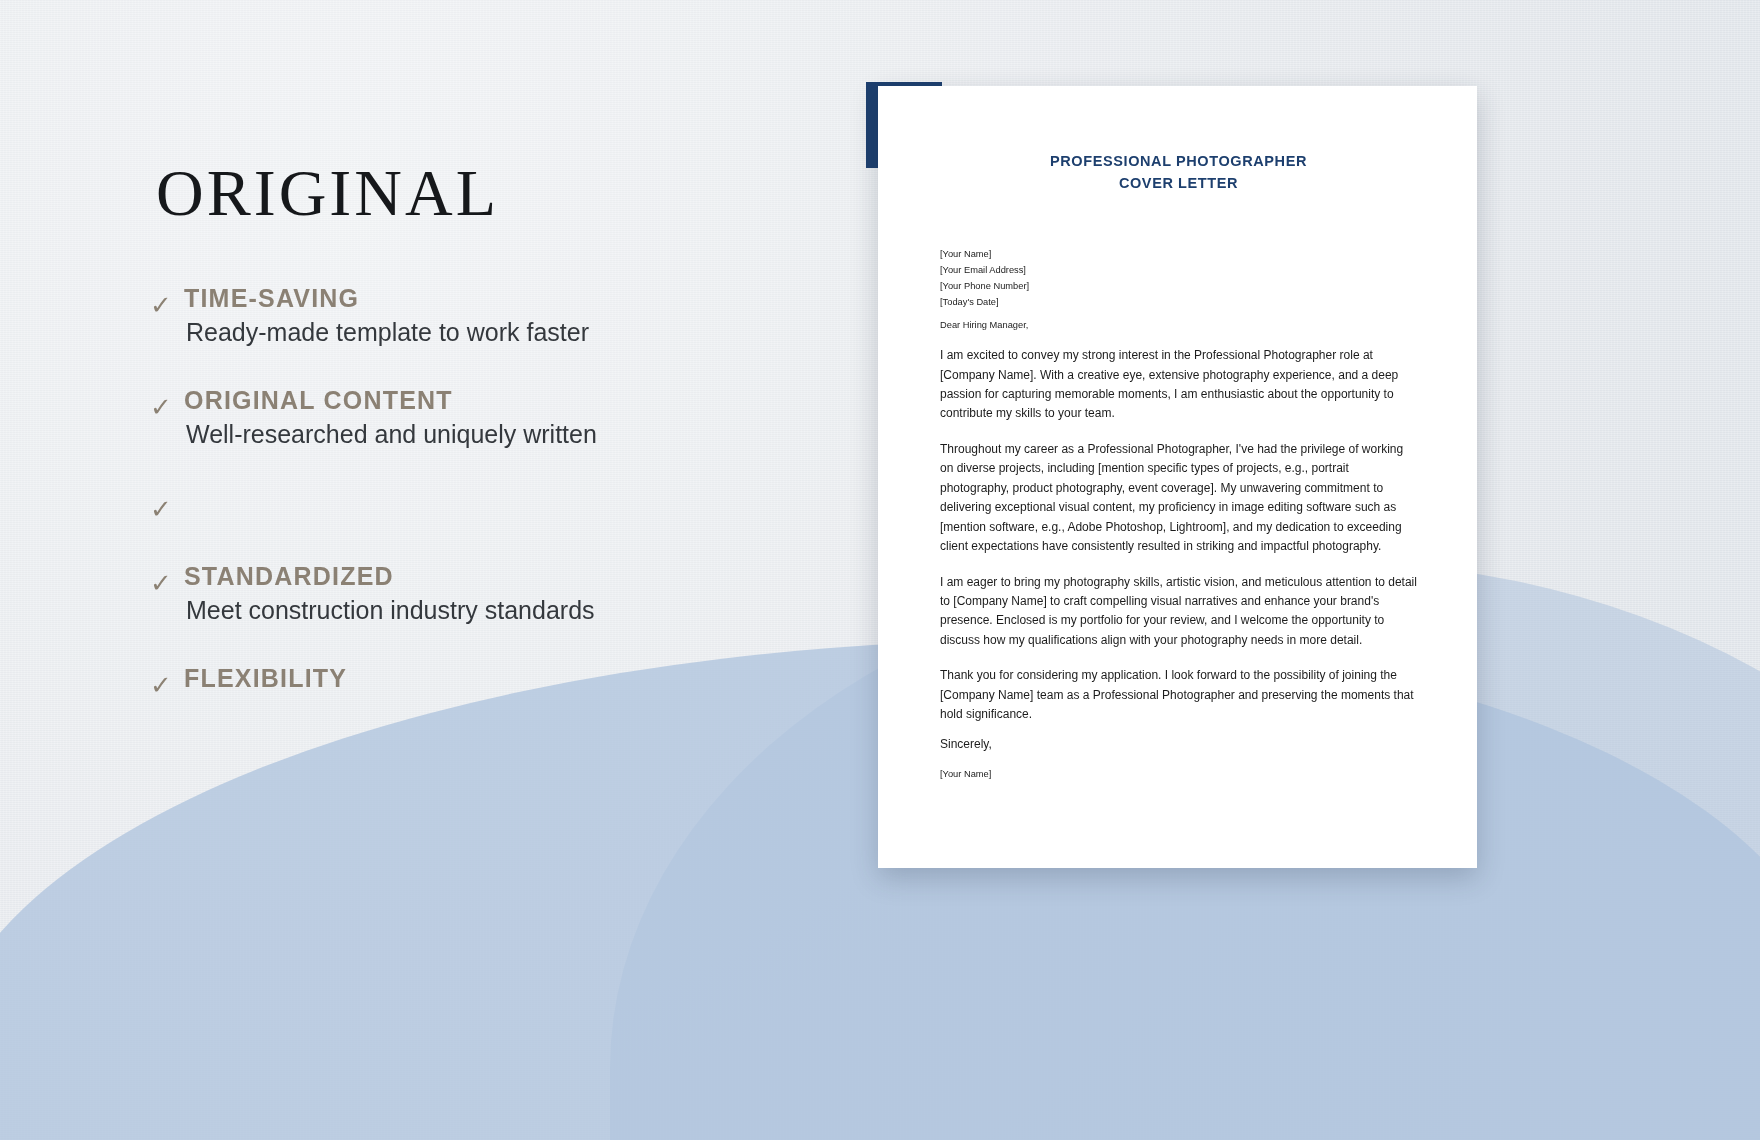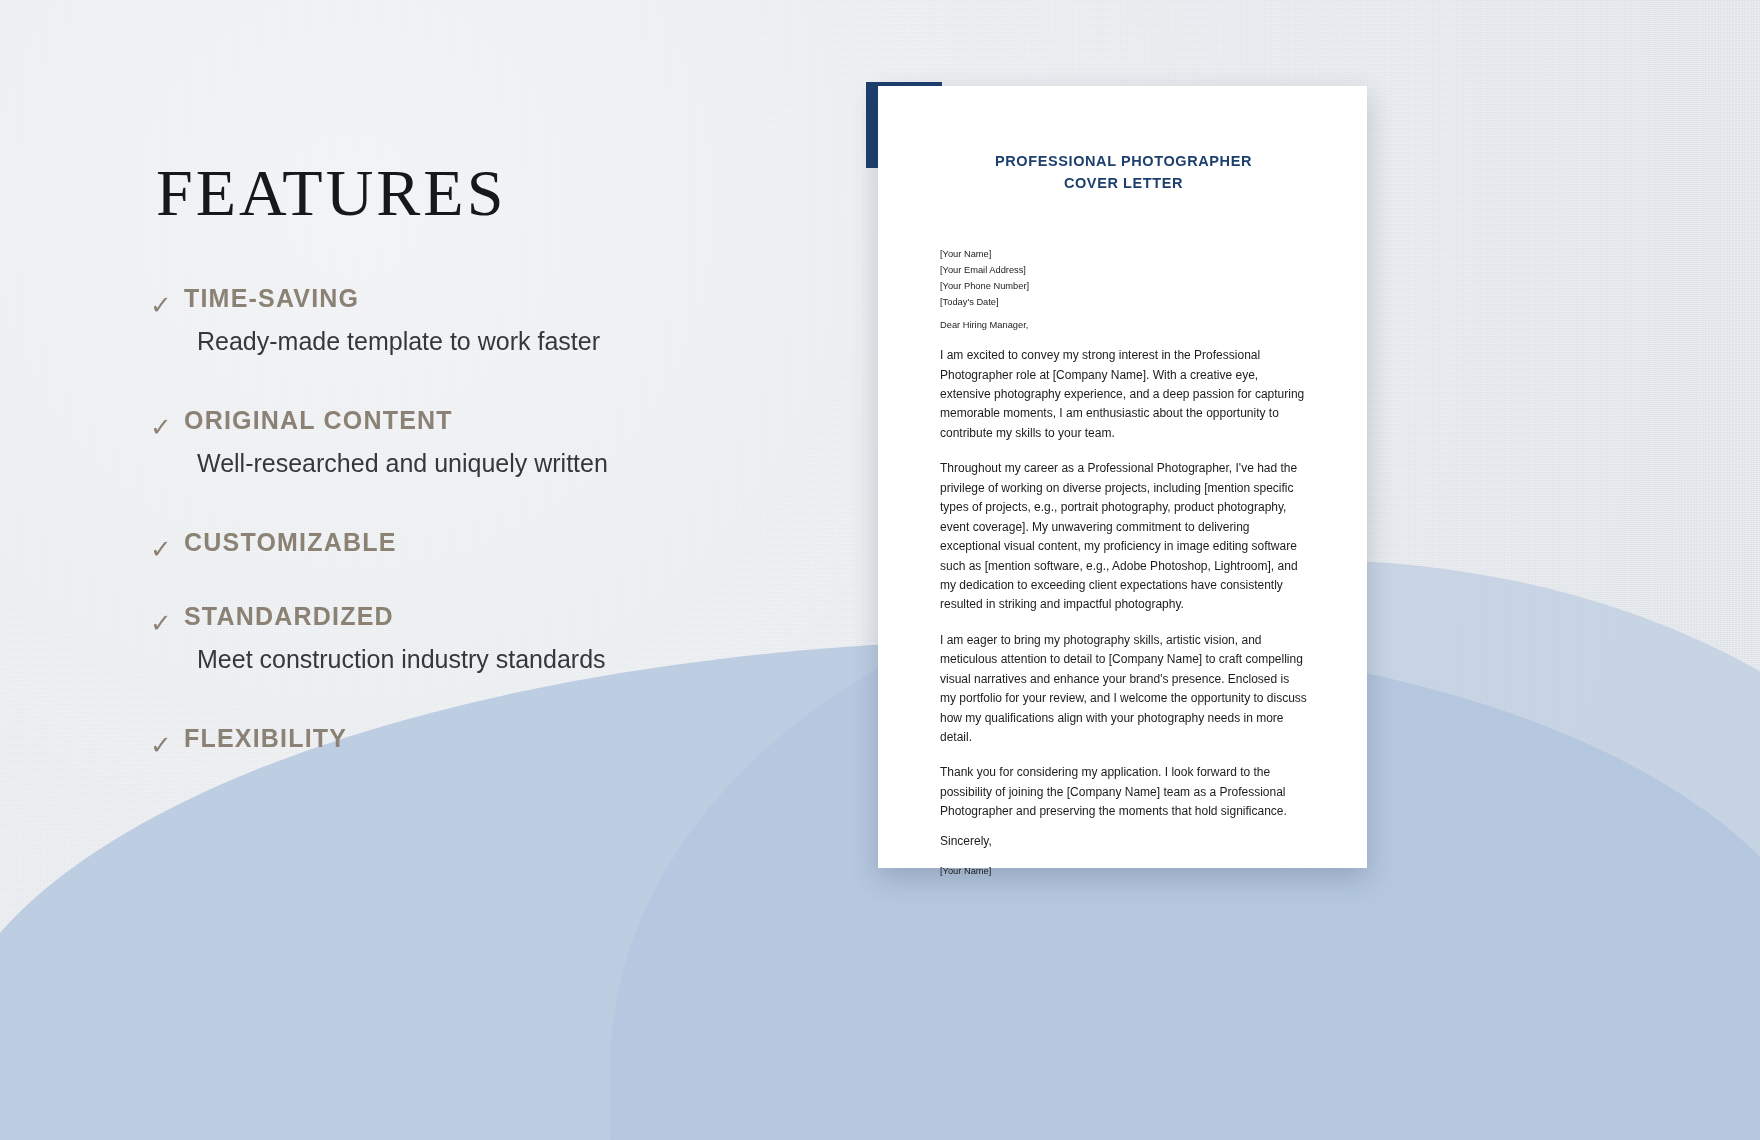--- a/index.html
+++ b/index.html
@@ -93,21 +93,21 @@
     color: #8b8174;
     line-height: 1.15;
     margin: 0 0 4px 0;
   }
   .feature-sub {
     font-family: "Liberation Sans", sans-serif;
     font-size: 25px;
     color: #34383d;
     font-weight: 400;
     line-height: 1.25;
-    margin: 13px;
+    margin: 2px;
   }
 
   
   #doc-wrap {
     position: absolute;
     left: 866px;
     top: 82px;
     width: 555px;
     height: 786px;
   }
@@ -126,21 +126,21 @@
     top: 16px;
     width: 40px;
     height: 52px;
     border-left: 2px solid #ffffff;
     border-top: 2px solid #ffffff;
   }
   #doc-page {
     position: absolute;
     left: 12px;
     top: 4px;
-    width: 489px;
+    width: 599px;
     height: 782px;
     background: #ffffff;
     box-shadow: 0 10px 26px rgba(30,45,70,.22);
     box-sizing: border-box;
     padding: 64px 60px 40px 62px;
   }
   .doc-title {
     text-align: center;
     color: #1d3f6e;
     font-weight: 700;
@@ -179,42 +179,41 @@
 </style>
 </head>
 <body>
 
 <div id="bg-base"></div>
 <div id="bg-texture"></div>
 <div id="bg-wave2"></div>
 <div id="bg-wave"></div>
 
 <div id="features-panel">
-  <h1 id="features-title">FEATURES</h1>
+  <h1 id="features-title">ORIGINAL</h1>
 
   <div class="feature-row">
     <div class="feature-check">✓</div>
     <div class="feature-text">
       <p class="feature-heading">TIME-SAVING</p>
       <p class="feature-sub">Ready-made template to work faster</p>
     </div>
   </div>
 
   <div class="feature-row">
     <div class="feature-check">✓</div>
     <div class="feature-text">
       <p class="feature-heading">ORIGINAL CONTENT</p>
       <p class="feature-sub">Well-researched and uniquely written</p>
     </div>
   </div>
 
   <div class="feature-row">
     <div class="feature-check">✓</div>
     <div class="feature-text">
-      <p class="feature-heading">CUSTOMIZABLE</p>
     </div>
   </div>
 
   <div class="feature-row">
     <div class="feature-check">✓</div>
     <div class="feature-text">
       <p class="feature-heading">STANDARDIZED</p>
       <p class="feature-sub">Meet construction industry standards</p>
     </div>
   </div>

